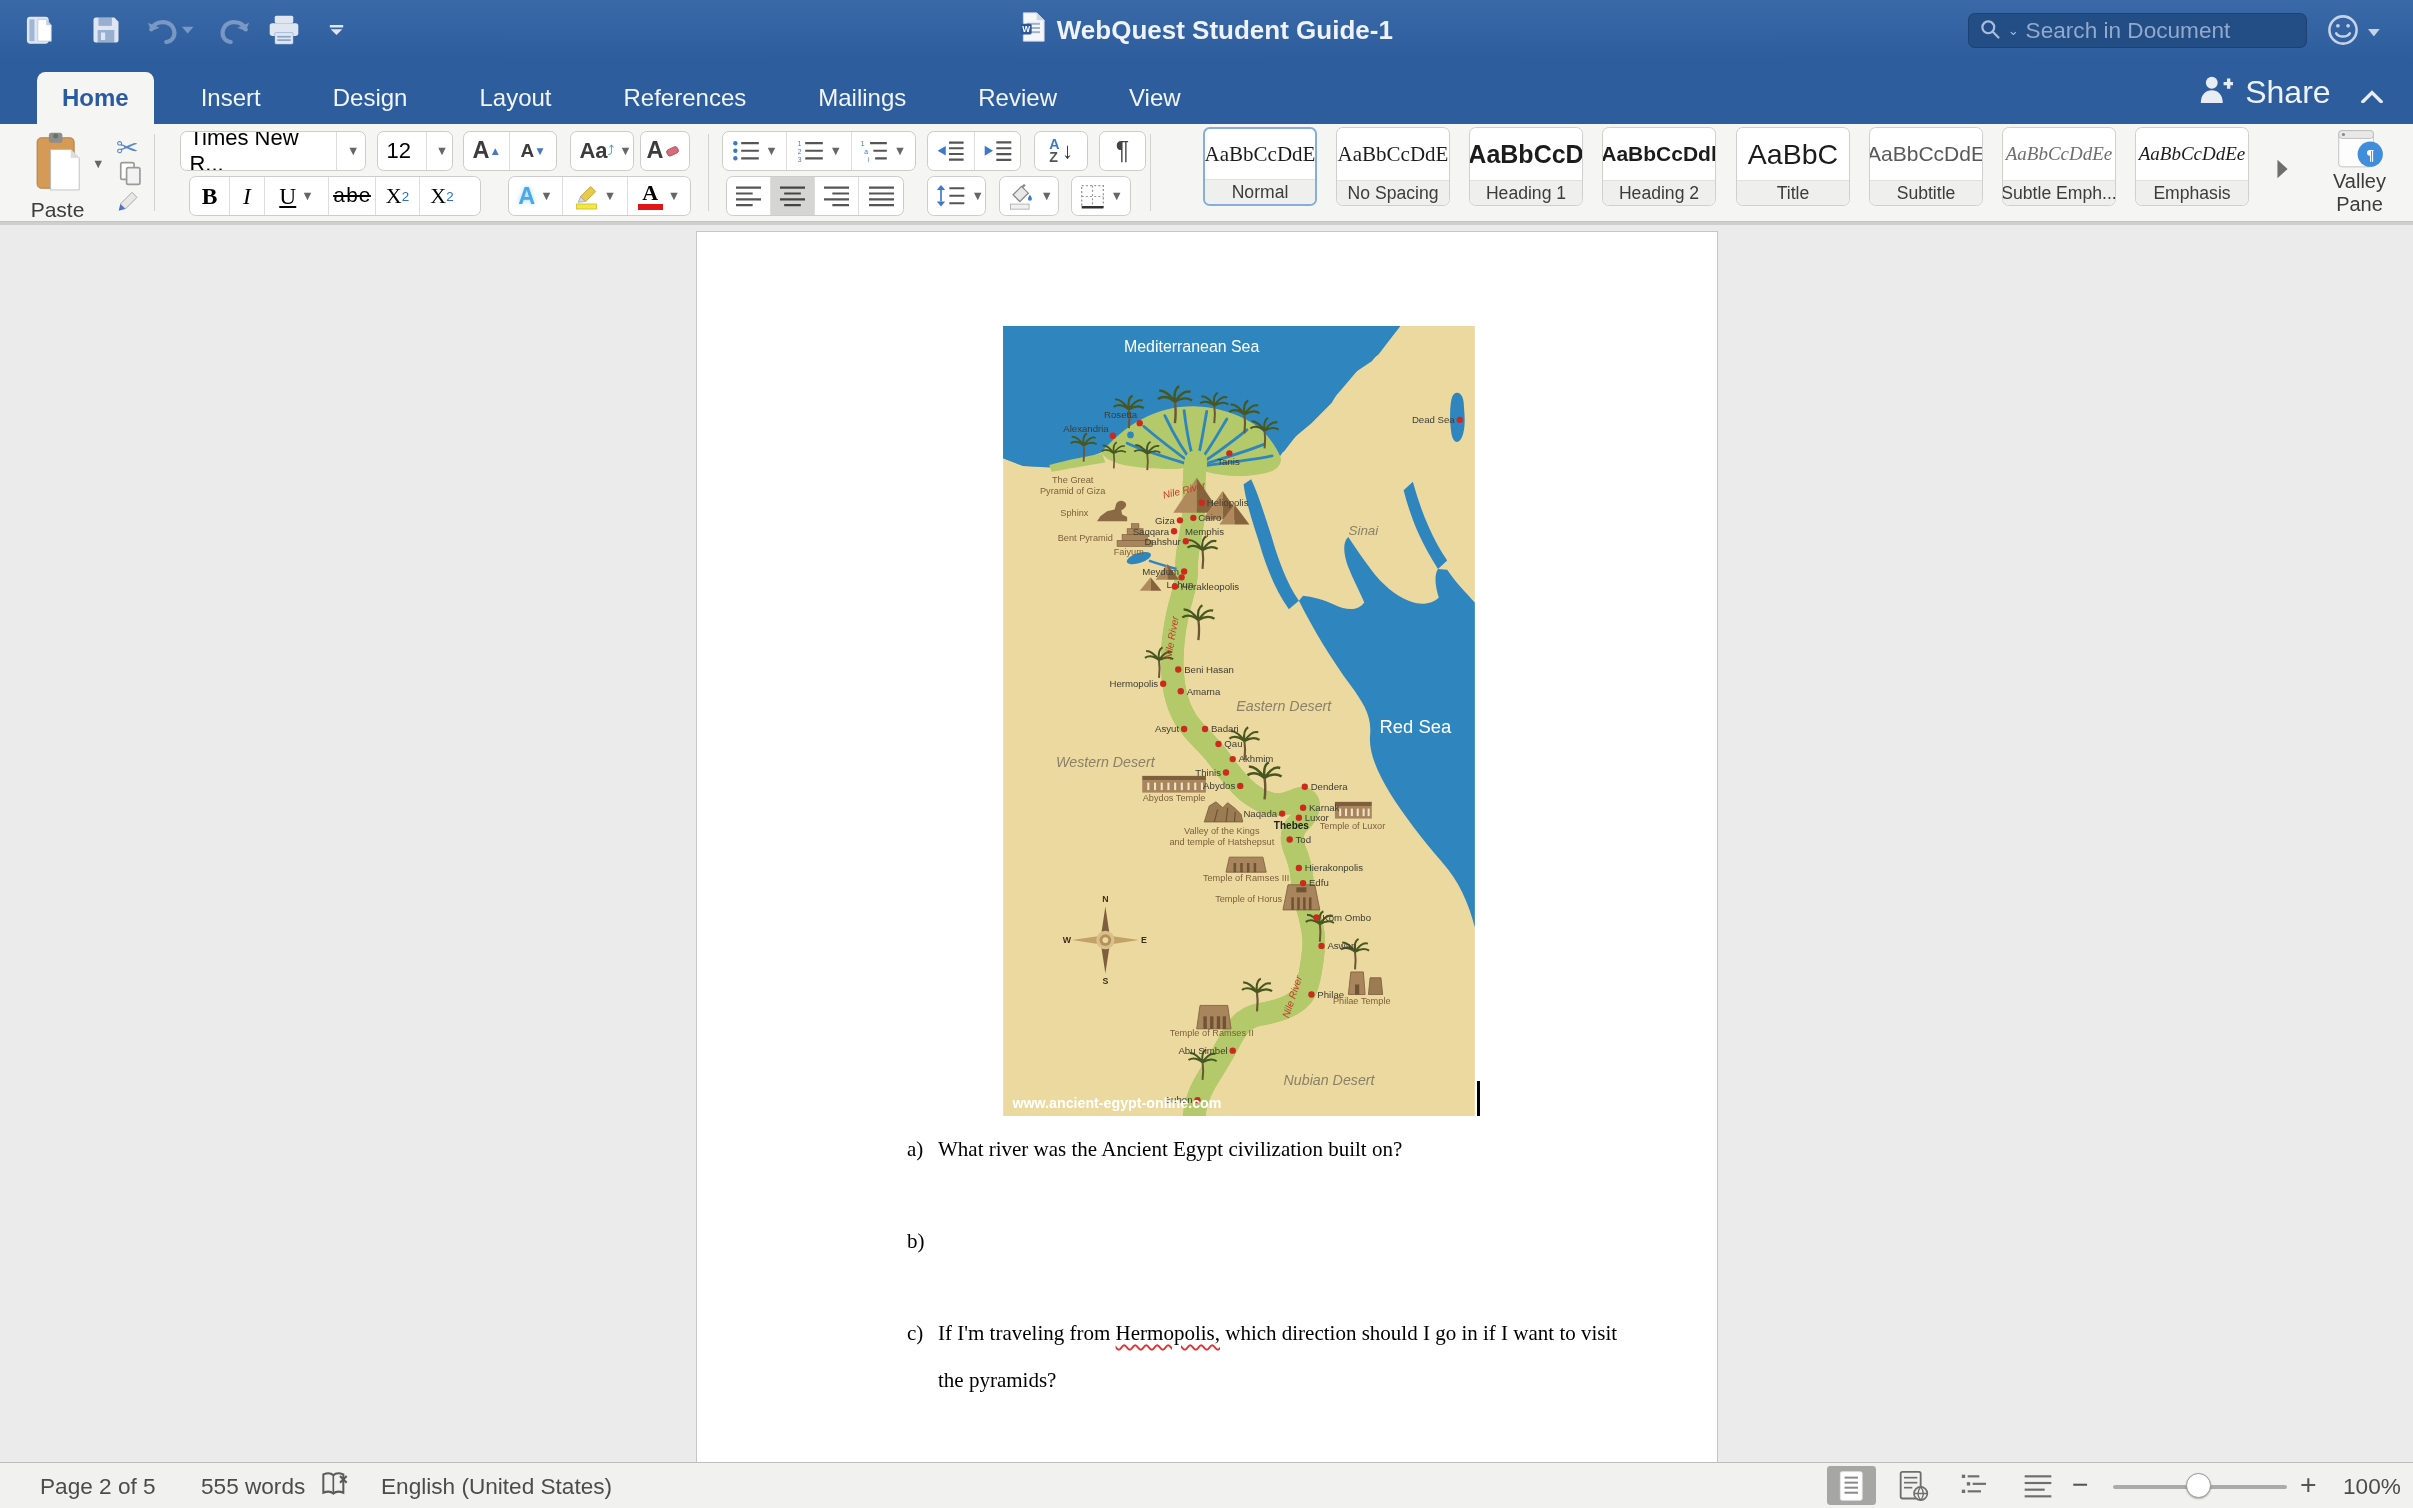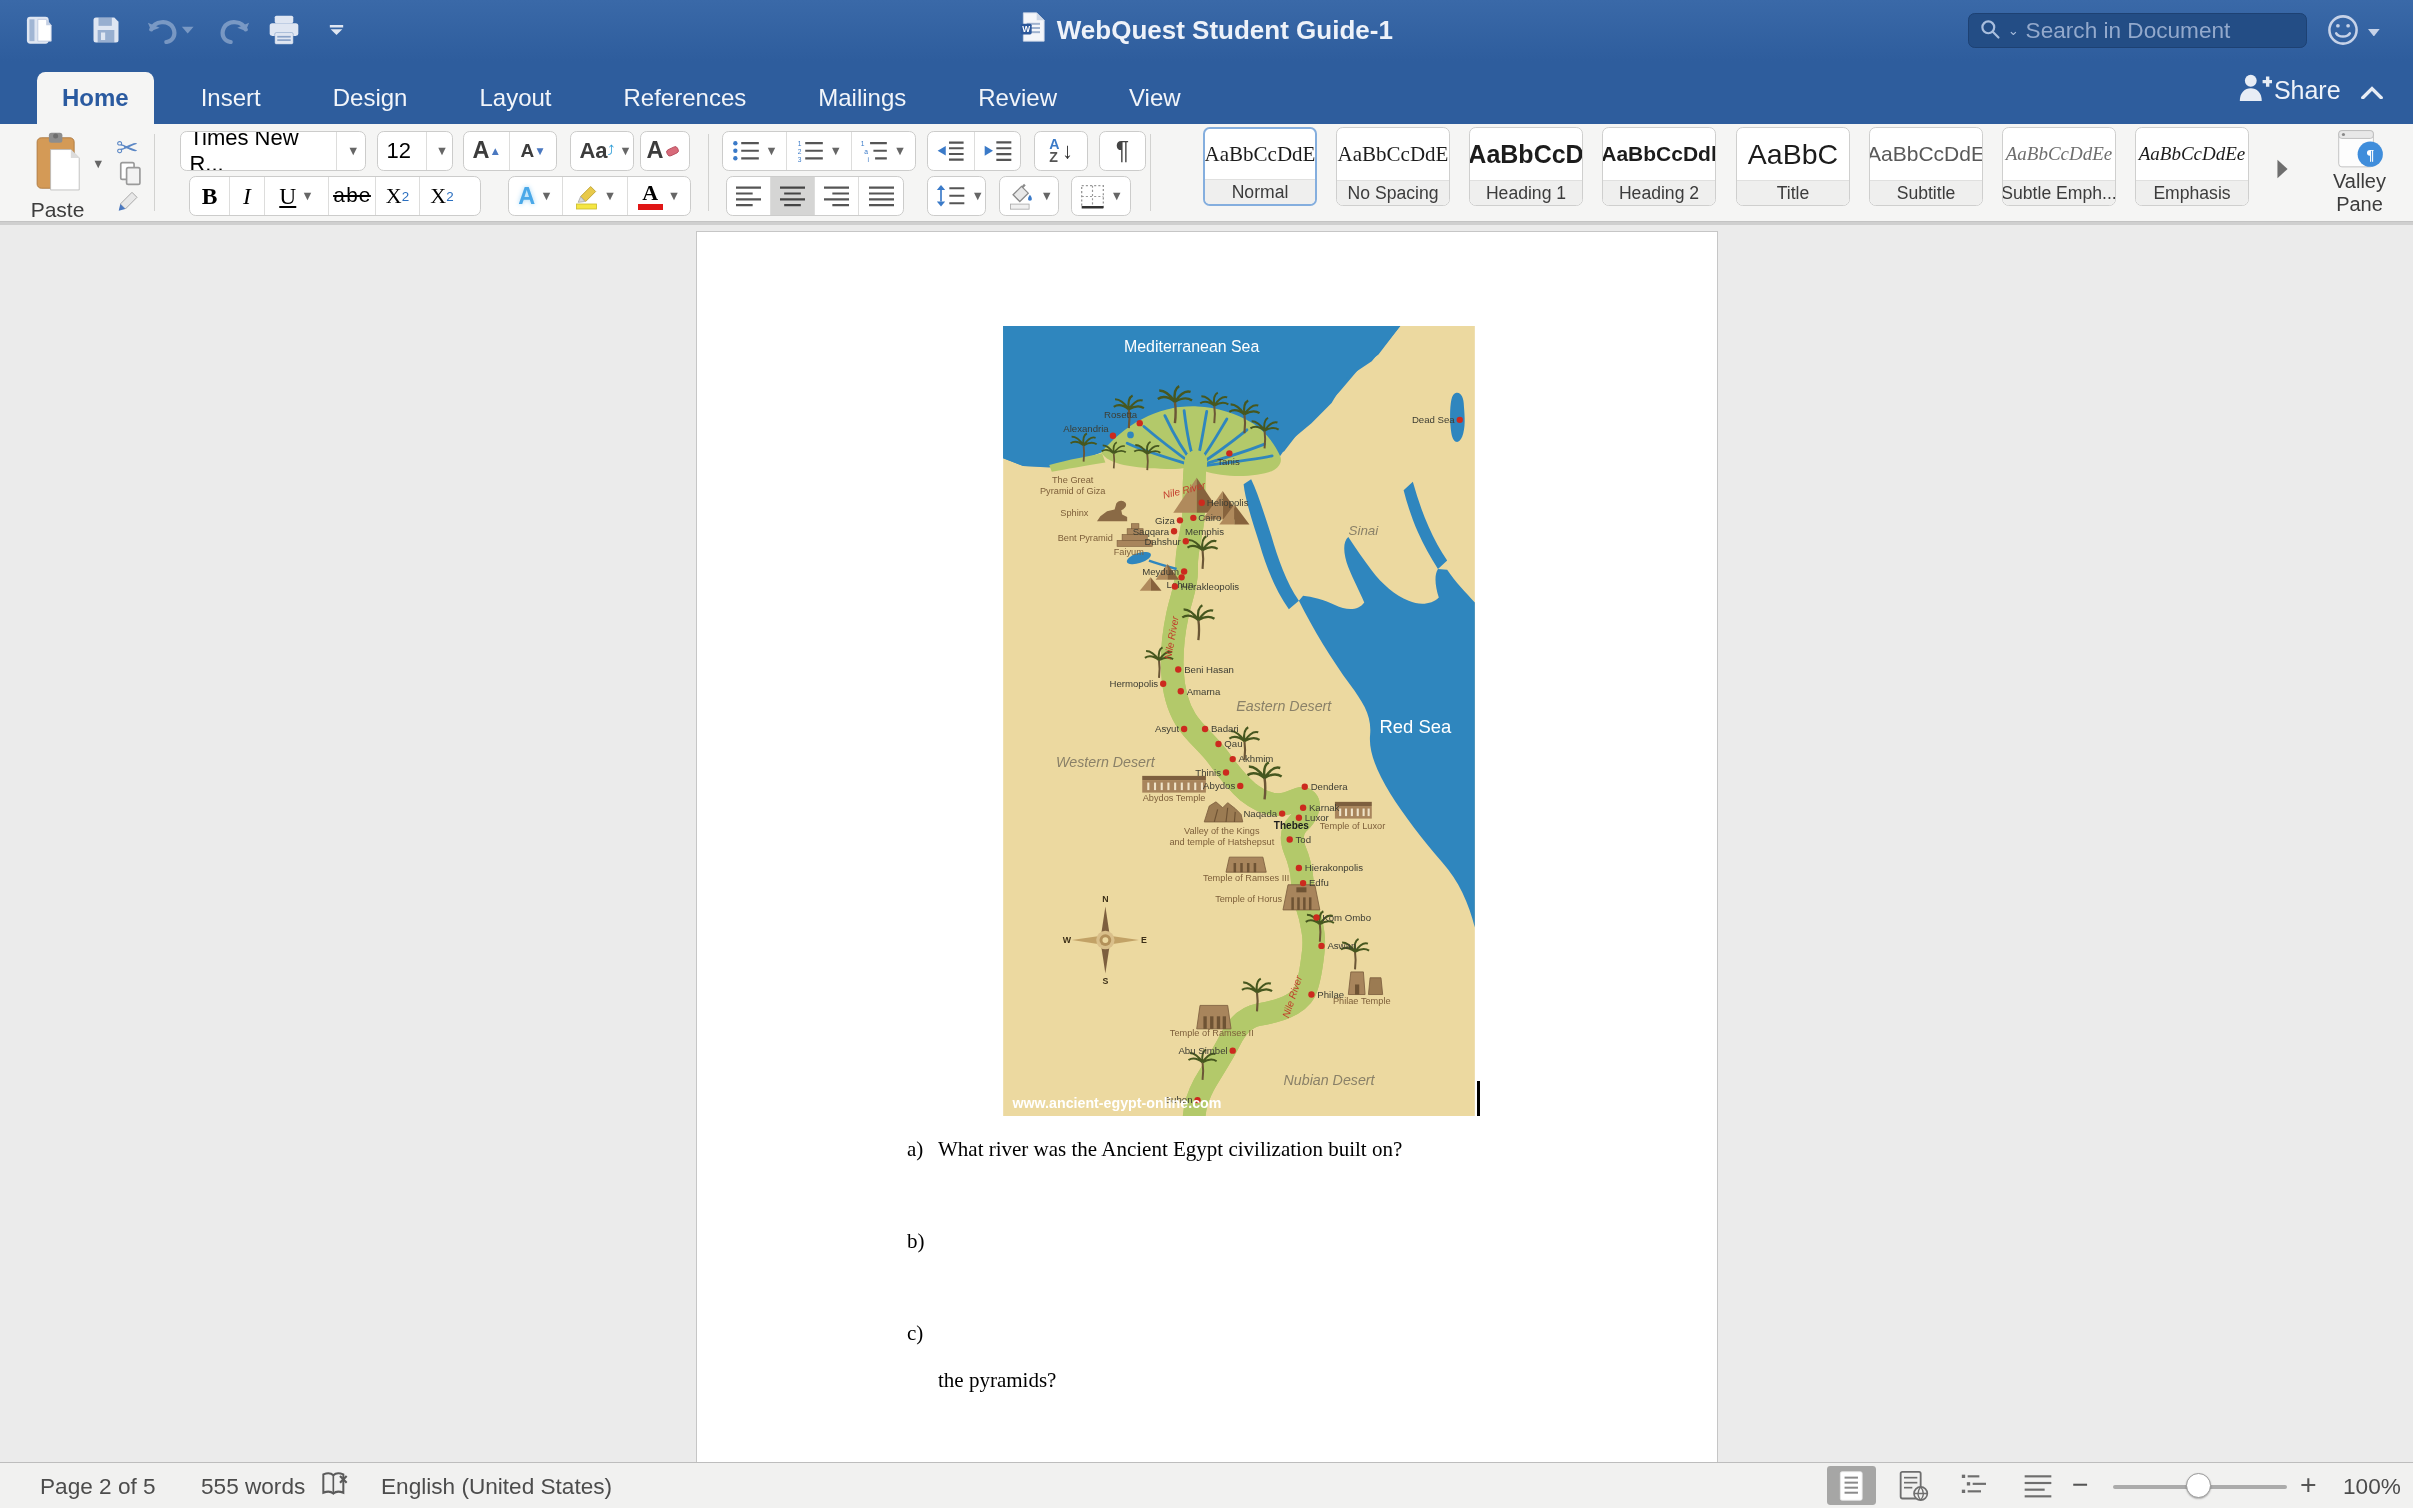--- a/index.html
+++ b/index.html
@@ -13,21 +13,21 @@
   .tb-dim { opacity:.45; }
   #doc-title { left:0; right:0; top:0; height:61px; display:flex; align-items:center; justify-content:center; gap:11.7px; color:#eef2f9; font-size:26px; font-weight:bold; }
   #search-box { left:1968px; top:13.4px; width:339px; height:35px; background:#234d85; border:0.8px solid #1d4173; border-radius:6.7px; display:flex; align-items:center; padding:0 10px; gap:6.7px; }
   #search-box .ph { color:#93a9cc; font-size:22.6px; }
   #smiley-wrap { left:2326px; top:13.4px; width:75px; height:37px; display:flex; align-items:center; gap:8.4px; }
 
   
   #tabrow { left:0; top:61px; width:2413px; height:63px; background:#2e5d9d; display:flex; align-items:flex-end; padding-left:37px; }
   .tab { height:52px; display:flex; align-items:center; padding:0 25px; color:#f2f5fa; font-size:24px; border-radius:8.4px 8.4px 0 0; cursor:default; }
   .tab.active { background:#f5f5f4; color:#2a5aa0; font-weight:bold; }
-  #share-area { right:30px; top:74px; display:flex; align-items:center; gap:2px; color:#eef2f9; font-size:25px; }
+  #share-area { right:30px; top:74px; display:flex; align-items:center; gap:12px; color:#eef2f9; font-size:32px; }
 
   
   #ribbon { left:0; top:124px; width:2413px; height:98px; background:#f5f5f4; border-bottom:0.8px solid #c3c3c3; }
   .vdiv { position:absolute; top:10px; height:77px; width:0.8px; background:#d2d2d0; }
   .rbtn { position:absolute; background:#fff; border:0.8px solid #cccccb; border-radius:6.7px; display:flex; align-items:center; justify-content:center; color:#3c3c3c; }
   .rgroup { position:absolute; background:#fff; border:0.8px solid #cccccb; border-radius:6.7px; display:flex; align-items:stretch; overflow:hidden; }
   .seg { display:flex; align-items:center; justify-content:center; border-right:0.8px solid #dddddc; padding:0 8.4px; }
   .seg:last-child { border-right:none; }
   .dd { font-size:12.6px; color:#666; margin-left:5px; }
   .rlabel { position:absolute; font-size:21px; color:#3c3c3c; text-align:center; }
@@ -776,20 +776,23 @@
     </div>
 
     <div id="caret"></div>
 
     <div class="q-label" style="left:210px;top:905px">a)</div>
     <div class="q-line" style="left:241px;top:905px">What river was the Ancient Egypt civilization built on?</div>
 
     <div class="q-label" style="left:210px;top:997px">b)</div>
 
     <div class="q-label" style="left:210px;top:1089px">c)</div>
+    <div class="q-line" style="left:241px;top:1089px">
+      <span>If I'm traveling from </span><span class="misspell">Hermopolis,</span><span> which direction should I go in if I want to visit</span>
+    </div>
     <div class="q-line" style="left:241px;top:1136px">the pyramids?</div>
   </div>
 </div>
 
 <div class="abs" id="statusbar">
   <span class="sb-text" style="left:40px">Page 2 of 5</span>
   <span class="sb-text" style="left:201px">555 words</span>
   <span class="abs" style="left:320px;top:8.4px">
     <svg width="30" height="28.5" viewBox="0 0 36 34">
         <path d="M4 4 c5 -2 9 -2 12 1 c3 -3 7 -3 12 -1 v22 c-5 -2 -9 -2 -12 1 c-3 -3 -7 -3 -12 -1 z" fill="none" stroke="#5a5a5a" stroke-width="2.4"></path>

